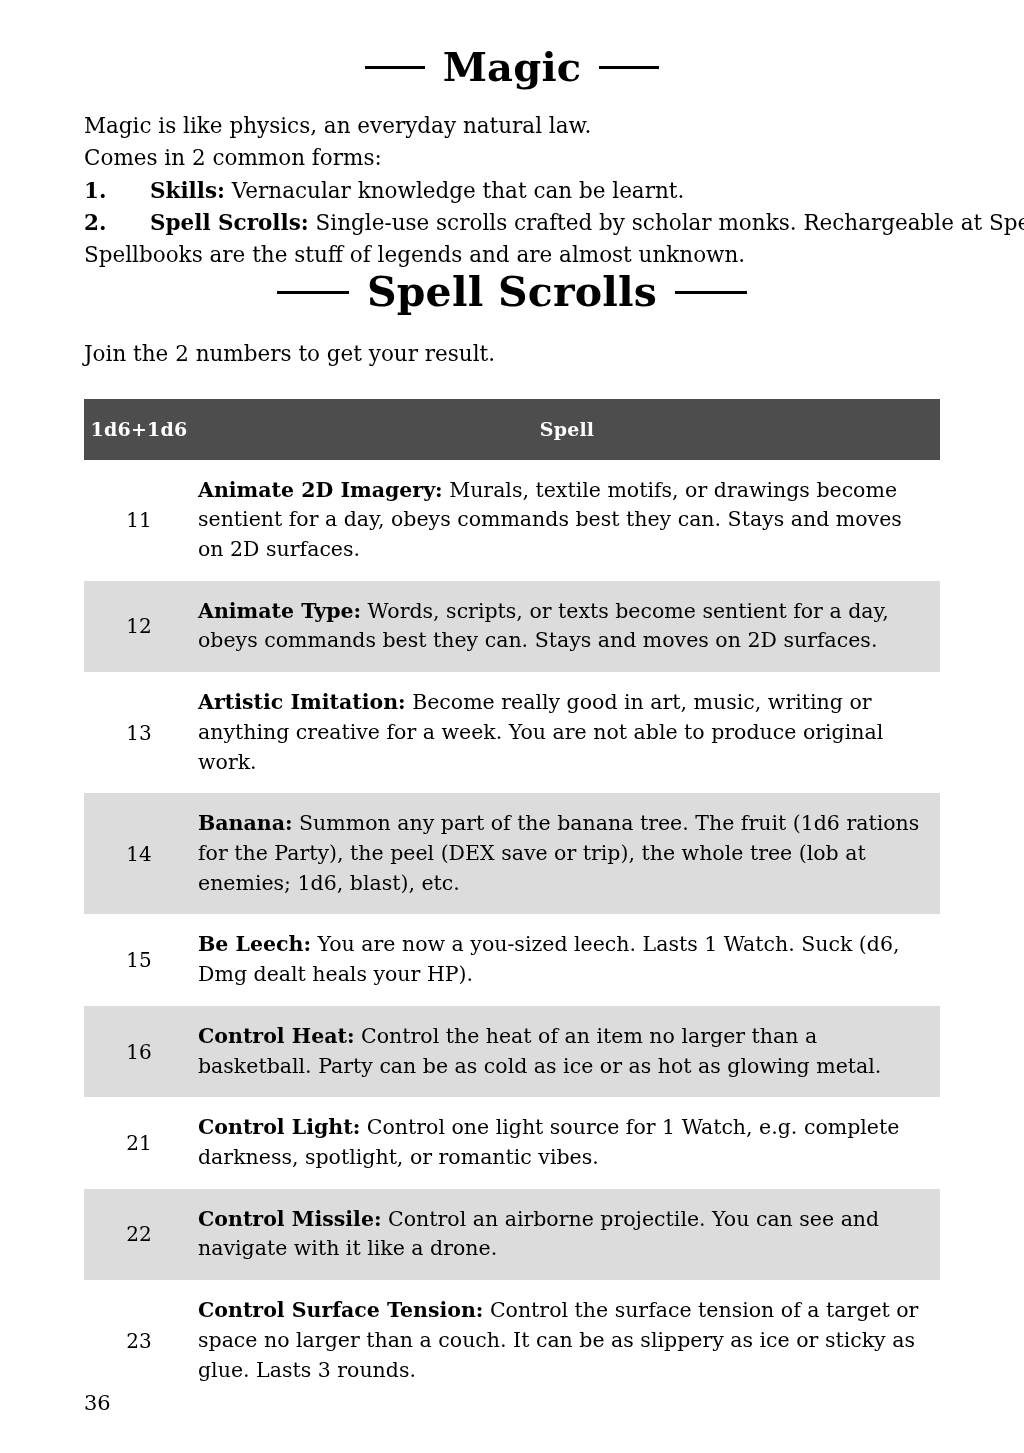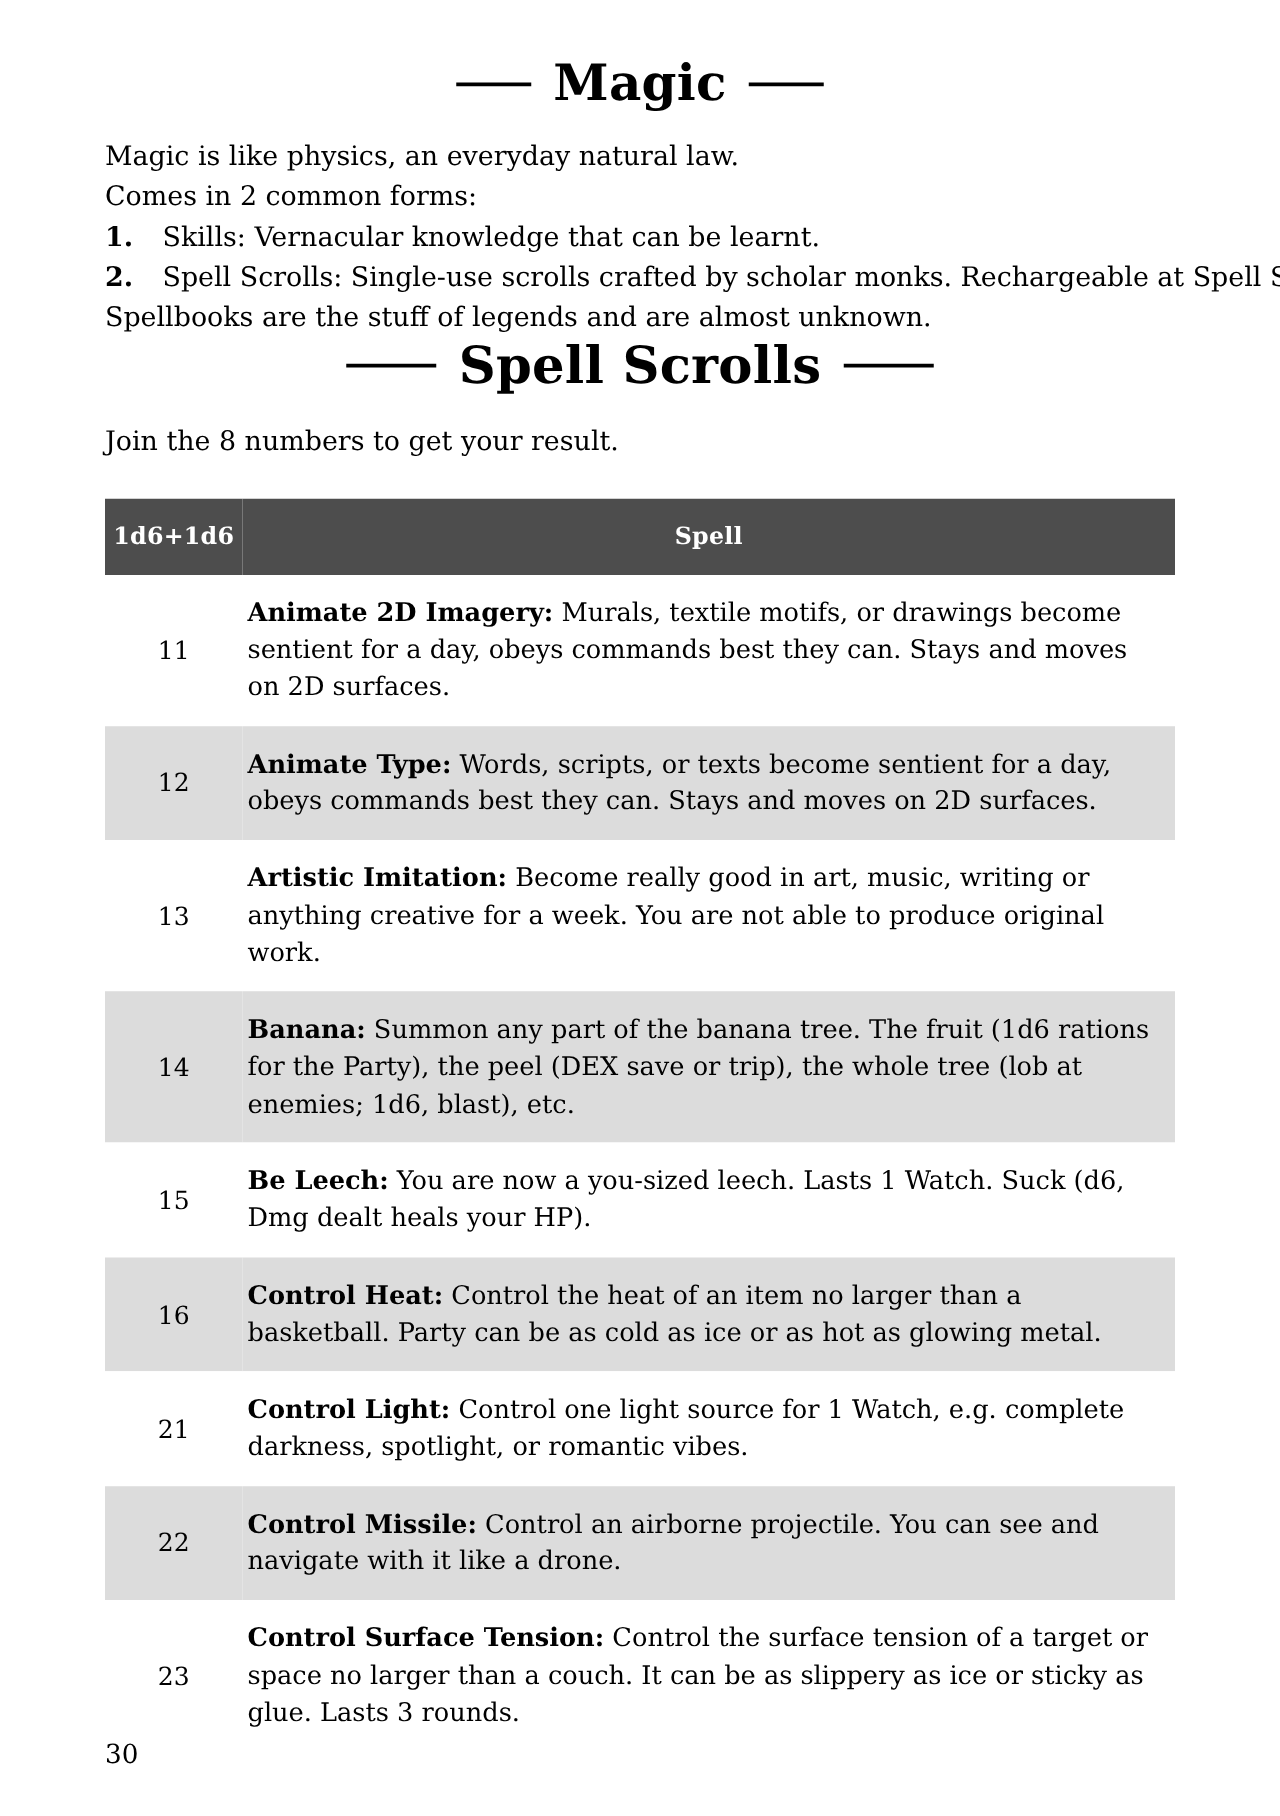--- a/index.html
+++ b/index.html
@@ -62,21 +62,21 @@
     margin-top: 22px;
     font-size: 21.5px;
     line-height: 1.5;
   }
   .intro .line { white-space: nowrap; }
   .intro .num {
     font-weight: bold;
     display: inline-block;
     width: 46px;
   }
-  .intro b { font-weight: normal; }
+  .intro b { font-weight: bold; margin-left: 20px; }
 
   .rolls {
     margin-top: 24px;
     font-size: 21.5px;
     line-height: 1.5;
   }
   .rolls .line { white-space: nowrap; }
 
   
   .table-wrap {
@@ -148,21 +148,21 @@
     <div class="line">Spellbooks are the stuff of legends and are almost unknown.</div>
   </div>
 
   <div class="heading" id="heading-spell-scrolls">
     <span class="rule"></span>
     <span class="htext">Spell Scrolls</span>
     <span class="rule"></span>
   </div>
 
   <div class="rolls">
-    <div class="line">Join the 8 numbers to get your result.</div>
+    <div class="line">Join the 2 numbers to get your result.</div>
   </div>
 
   <div class="table-wrap">
     <table class="spell-table">
       <thead>
         <tr>
           <th class="col-roll">1d6+1d6</th>
           <th class="col-spell">Spell</th>
         </tr>
       </thead>
@@ -200,15 +200,15 @@
             <td class="spell"><b>Control Missile:</b><span> Control an airborne projectile. You can see and navigate with it like a drone.</span></td>
           </tr>
           <tr class="plain">
             <td class="roll">23</td>
             <td class="spell"><b>Control Surface Tension:</b><span> Control the surface tension of a target or space no larger than a couch. It can be as slippery as ice or sticky as glue. Lasts 3 rounds.</span></td>
           </tr>
         </tbody>
     </table>
   </div>
 
-  <div class="page-number">30</div>
+  <div class="page-number">36</div>
 
 </div>
 
 </body></html>

